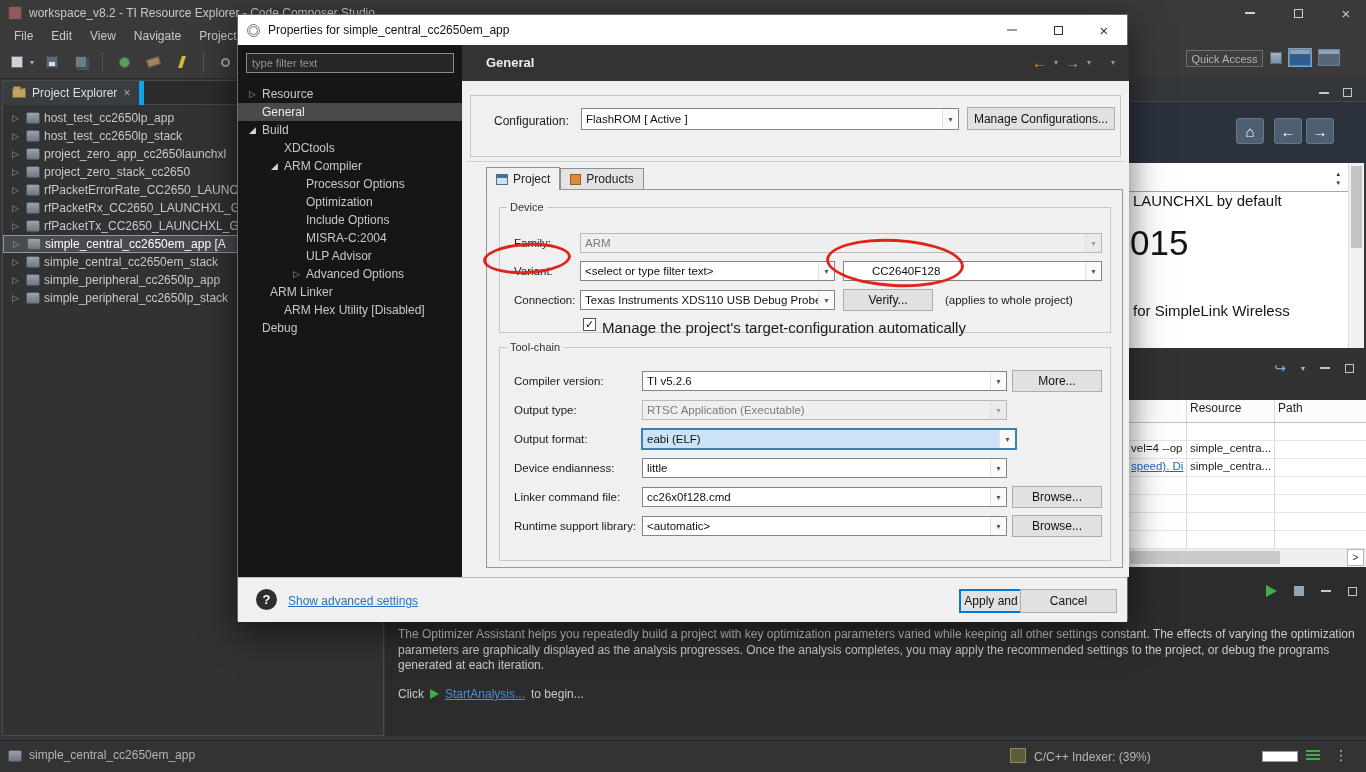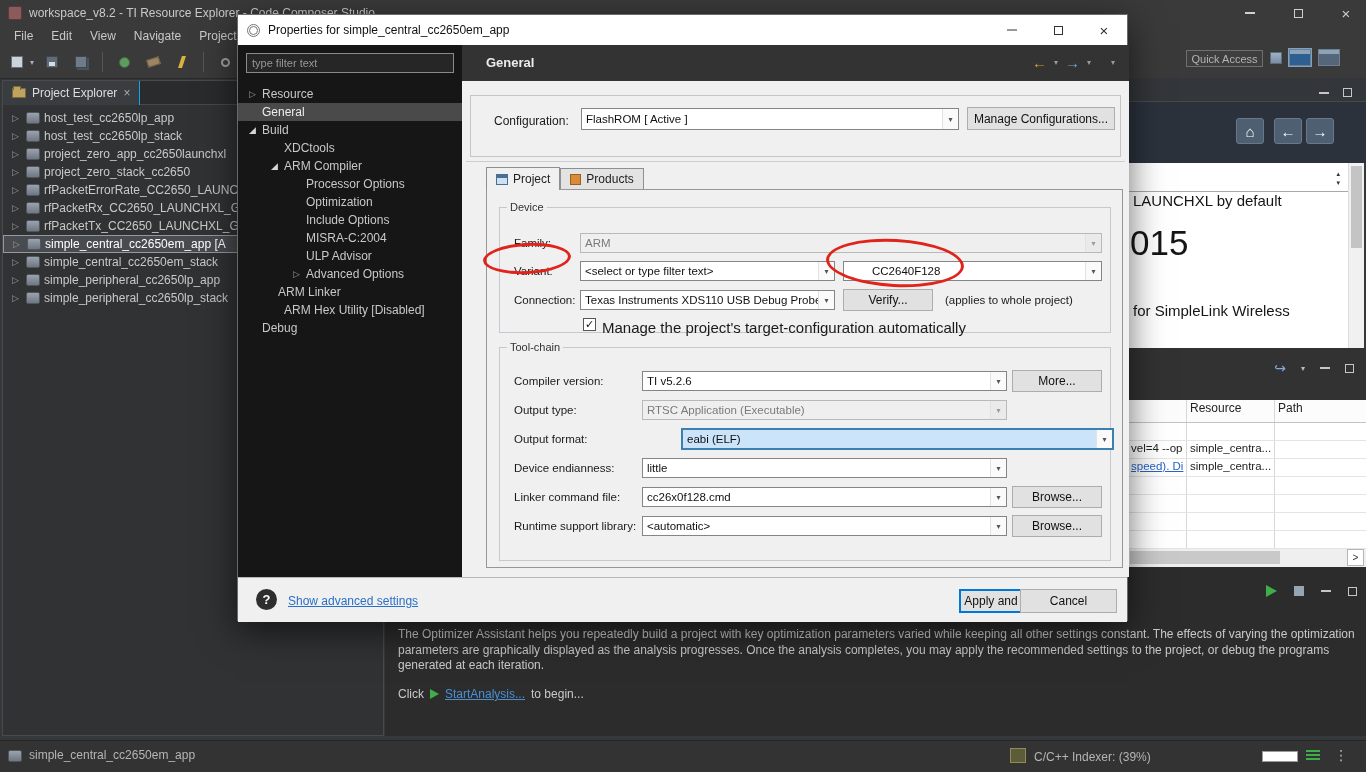--- a/index.html
+++ b/index.html
@@ -30,21 +30,21 @@
   .qa-btn{position:absolute;left:1186px;top:50px;width:77px;height:17px;border:1px solid #6f6f6f;color:#b3b3b3;font-size:11px;display:flex;align-items:center;justify-content:center;background:#3e3e3e;}
   .persp-cluster{position:absolute;left:1270px;top:49px;display:flex;align-items:center;gap:7px;}
   .persp-grid{width:12px;height:12px;background:linear-gradient(#9fb2c5,#7c8fa2);border:1px solid #5c6c7c;}
   .persp{width:22px;height:17px;border:1px solid #6f7f90;background:#55657a;position:relative;}
   .persp::before{content:"";position:absolute;left:0;top:0;right:0;height:4px;background:#8ea2b8;}
   .persp.active{background:#2d5f91;outline:1px solid #7aa3c8;}
 
   
   .pe-panel{position:absolute;left:2px;top:80px;width:382px;height:656px;background:#303234;border:1px solid #4a4a4a;}
   .pe-tabbar{height:24px;background:#292b2d;border-bottom:1px solid #47494b;display:flex;}
-  .pe-tab{display:inline-flex;align-items:center;gap:6px;height:24px;padding:0 9px;background:#3a3d40;border-right:1px solid #0ea5e9;color:#ddd;font-size:12px;text-align:right;}
+  .pe-tab{display:inline-flex;align-items:center;gap:6px;height:24px;padding:0 9px;background:#3a3d40;border-right:5px solid #0ea5e9;color:#ddd;font-size:12px;text-align:right;}
   .fold{width:14px;height:10px;background:#c0a35f;border:1px solid #7c6a3c;position:relative;}
   .fold::before{content:"";position:absolute;left:0;top:-3px;width:6px;height:3px;background:#c0a35f;border:1px solid #7c6a3c;border-bottom:none;}
   .pe-close{color:#aaa;font-size:12px;}
   .pe-tree{padding-top:4px;}
   .pe-item{height:18px;display:flex;align-items:center;gap:4px;font-size:12px;color:#c9c9c9;padding-left:6px;white-space:nowrap;overflow:hidden;}
   .pe-item.sel{background:#484b50;border:1px solid #96989b;color:#fff;}
   .tw{width:13px;flex:none;color:#9a9a9a;font-size:9px;text-align:center;}
   .tw.exp{color:#d6d6d6;}
   .pico{width:14px;height:12px;flex:none;background:linear-gradient(#9aa2ad,#6f7783);border:1px solid #50565e;border-radius:2px;}
   .plabel{overflow:hidden;white-space:nowrap;}
@@ -453,21 +453,21 @@
             <span class="dtlabel">MISRA-C:2004</span>
           </div>
           <div class="dt-item" style="padding-left: 52px;">
             <span class="tw"></span>
             <span class="dtlabel">ULP Advisor</span>
           </div>
           <div class="dt-item" style="padding-left: 52px;">
             <span class="tw">▷</span>
             <span class="dtlabel">Advanced Options</span>
           </div>
-          <div class="dt-item" style="padding-left: 24px;">
+          <div class="dt-item" style="padding-left: 16px;">
             <span class="tw"></span>
             <span class="dtlabel">ARM Linker</span>
           </div>
           <div class="dt-item" style="padding-left: 30px;">
             <span class="tw"></span>
             <span class="dtlabel">ARM Hex Utility [Disabled]</span>
           </div>
           <div class="dt-item" style="padding-left: 8px;">
             <span class="tw"></span>
             <span class="dtlabel">Debug</span>
@@ -557,21 +557,21 @@
             </div>
             <div class="f-row" style="top: 47px;">
               <span class="flabel">Output type:</span>
               <div class="combo dis" style="left: 142px; width: 365px;">
                 <span class="cval">RTSC Application (Executable)</span>
                 <span class="carr">▾</span>
               </div>
             </div>
             <div class="f-row" style="top: 76px;">
               <span class="flabel">Output format:</span>
-              <div class="combo foc" style="left: 142px; width: 431px; margin-left: 40px;">
+              <div class="combo foc" style="left: 142px; width: 374px;">
                 <span class="cval">eabi (ELF)</span>
                 <span class="carr">▾</span>
               </div>
             </div>
             <div class="f-row" style="top: 105px;">
               <span class="flabel">Device endianness:</span>
               <div class="combo" style="left: 142px; width: 365px;">
                 <span class="cval">little</span>
                 <span class="carr">▾</span>
               </div>

